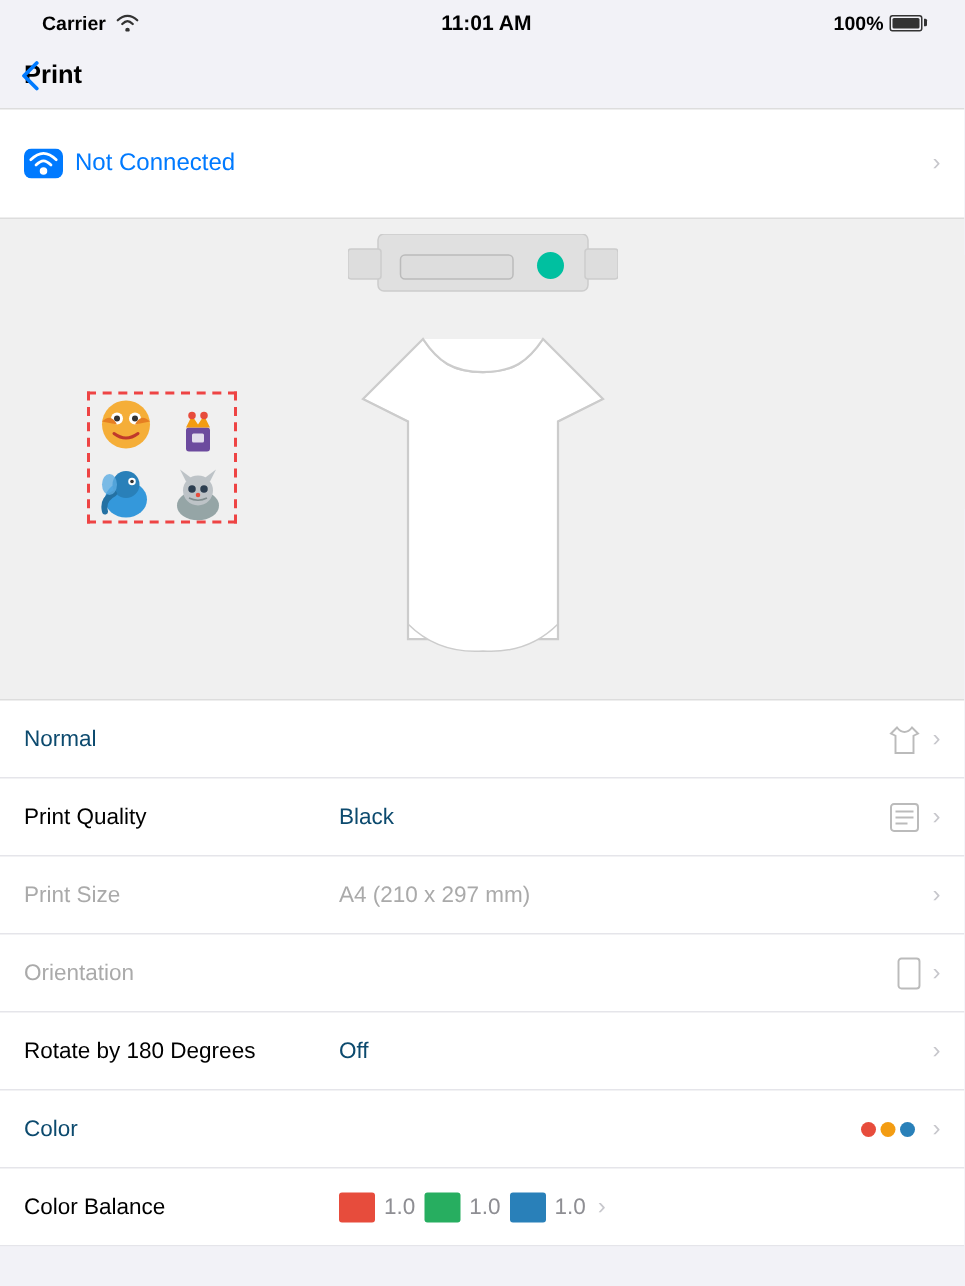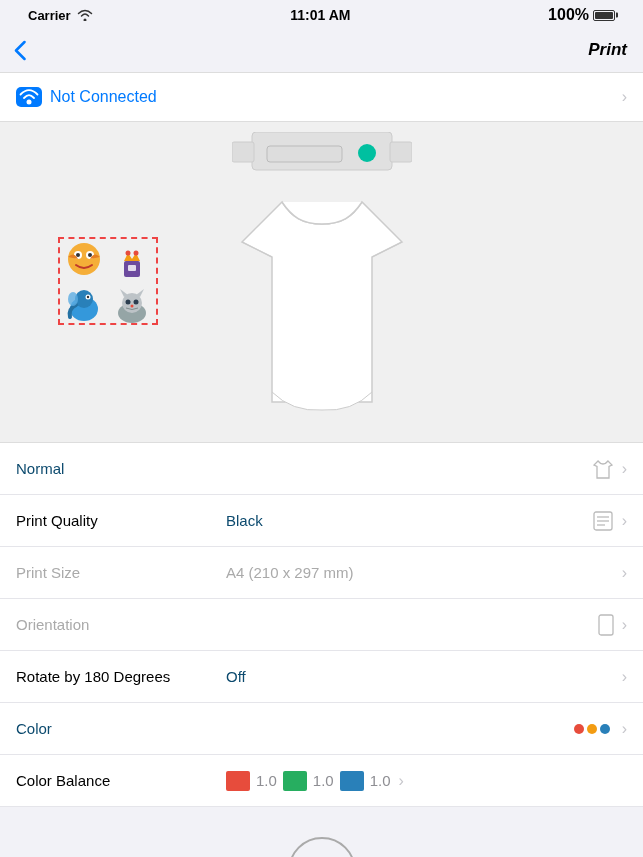--- a/index.html
+++ b/index.html
@@ -29,21 +29,21 @@
       font-weight: 600;
     }
     .status-center {
       font-size: 14px;
       font-weight: 600;
     }
     .status-right {
       display: flex;
       align-items: center;
       gap: 4px;
-      font-size: 16px;
+      font-size: 13px;
       font-weight: 600;
     }
 
     
     .battery {
       display: inline-flex;
       align-items: center;
       gap: 2px;
     }
     .battery-body {
@@ -70,26 +70,25 @@
       background: #333;
       height: 100%;
       width: 100%;
       border-radius: 1px;
     }
 
     
     .nav-bar {
       display: flex;
       align-items: center;
-      justify-content: flex-end;
+      justify-content: flex-start;
       padding: 8px 16px;
       background: #f2f2f7;
       position: relative;
       height: 44px;
-      font-style: italic;
     }
     .nav-back {
       position: absolute;
       left: 14px;
       color: #007aff;
       font-size: 22px;
       font-weight: 300;
       cursor: pointer;
       display: flex;
       align-items: center;
@@ -98,21 +97,21 @@
       font-size: 17px;
       font-weight: 600;
       color: #000;
     }
 
     
     .connection-banner {
       display: flex;
       align-items: center;
       justify-content: space-between;
-      padding: 14px 16px;
+      padding: 26px 16px;
       background: #fff;
       border-top: 0.5px solid #ddd;
       border-bottom: 0.5px solid #ddd;
     }
     .connection-left {
       display: flex;
       align-items: center;
       gap: 8px;
     }
     .connection-text {

